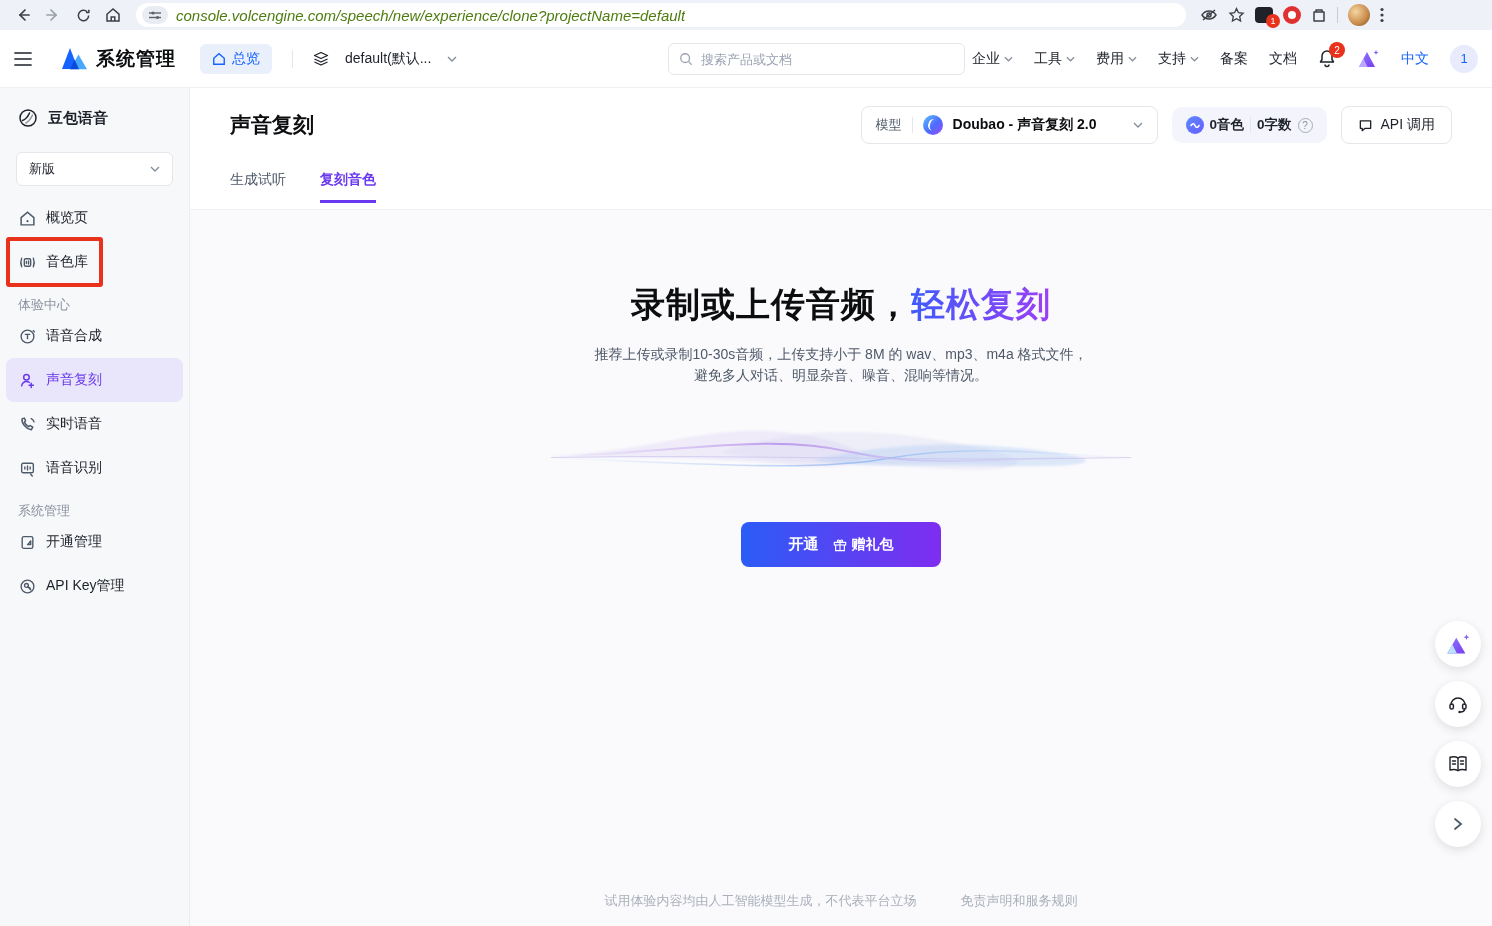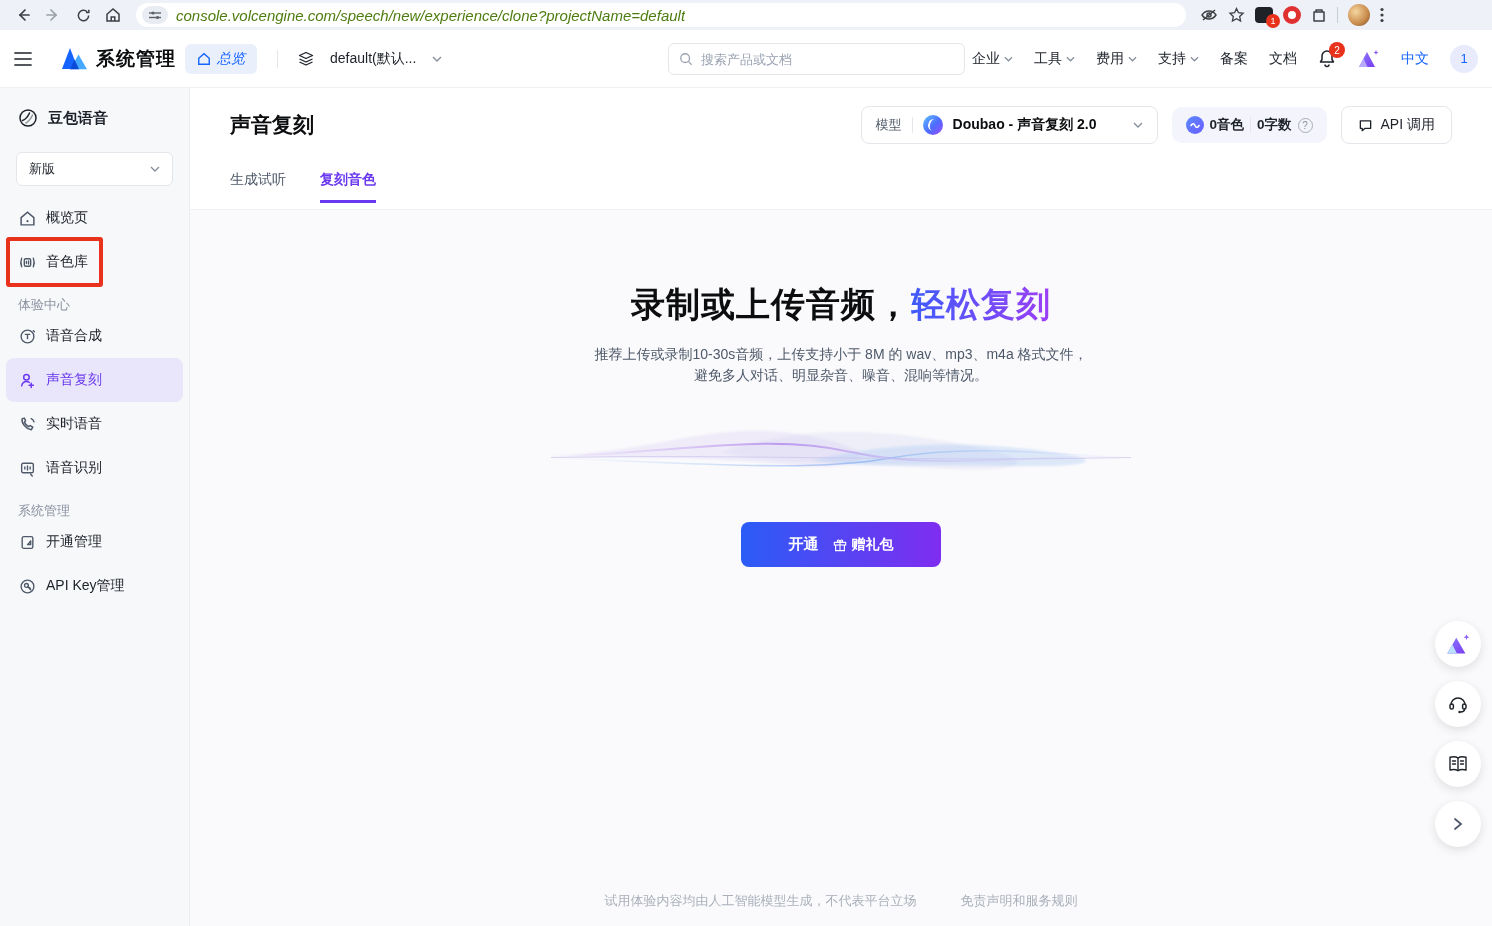--- a/index.html
+++ b/index.html
@@ -21,21 +21,21 @@
   .ext-badge{position:absolute;right:-7px;bottom:-5px;min-width:14px;height:14px;background:#e8321c;color:#fff;font-size:9px;border-radius:7px;display:flex;align-items:center;justify-content:center;padding:0 3px;}
   .ext-red{width:18px;height:18px;border-radius:50%;border:5px solid #e03131;background:#fff;}
   .bdivider{width:1px;height:16px;background:#c6ccd6;}
   .browser-avatar{width:22px;height:22px;border-radius:50%;background:radial-gradient(circle at 35% 35%,#f4d6a0,#c98a4b 60%,#6e4a24);}
 
   
   .topnav{height:58px;background:#fff;display:flex;align-items:center;padding:0 14px;border-bottom:1px solid #eef0f4;position:relative;z-index:5;}
   .nav-left{display:flex;align-items:center;}
   .logo-wrap{display:flex;align-items:center;gap:8px;margin-left:28px;}
   .logo-text{font-size:19px;font-weight:700;color:#0c0d0f;letter-spacing:1px;}
-  .overview-pill{margin-left:9px;height:30px;background:#e9f0fc;border-radius:6px;display:flex;align-items:center;gap:6px;padding:0 12px;color:#1664ff;font-size:14px;cursor:pointer;font-style:italic;}
+  .overview-pill{margin-left:24px;height:30px;background:#e9f0fc;border-radius:6px;display:flex;align-items:center;gap:6px;padding:0 12px;color:#1664ff;font-size:14px;cursor:pointer;}
   .nav-divider{width:1px;height:18px;background:#e5e6eb;margin:0 20px;}
   .project-sel{display:flex;align-items:center;gap:16px;font-size:14px;color:#1d2129;cursor:pointer;}
   .search-box{position:absolute;left:668px;top:13px;width:297px;height:32px;border:1px solid #e5e6eb;border-radius:6px;background:#fff;display:flex;align-items:center;gap:8px;padding:0 10px;}
   .search-box input{border:none;outline:none;font-size:13px;flex:1;color:#1d2129;background:transparent;font-family:inherit;}
   .search-box input::placeholder{color:#9aa2b1;}
   .nav-right{margin-left:auto;display:flex;align-items:center;gap:21px;}
   .nav-link{font-size:14px;color:#1d2129;display:flex;align-items:center;gap:4px;cursor:pointer;white-space:nowrap;}
   .bell-wrap{position:relative;cursor:pointer;}
   .bell-badge{position:absolute;top:-7px;right:-9px;min-width:16px;height:16px;background:#e8321c;border-radius:8px;color:#fff;font-size:10px;display:flex;align-items:center;justify-content:center;padding:0 4px;}
   .lang{color:#1664ff;font-size:14px;cursor:pointer;}

